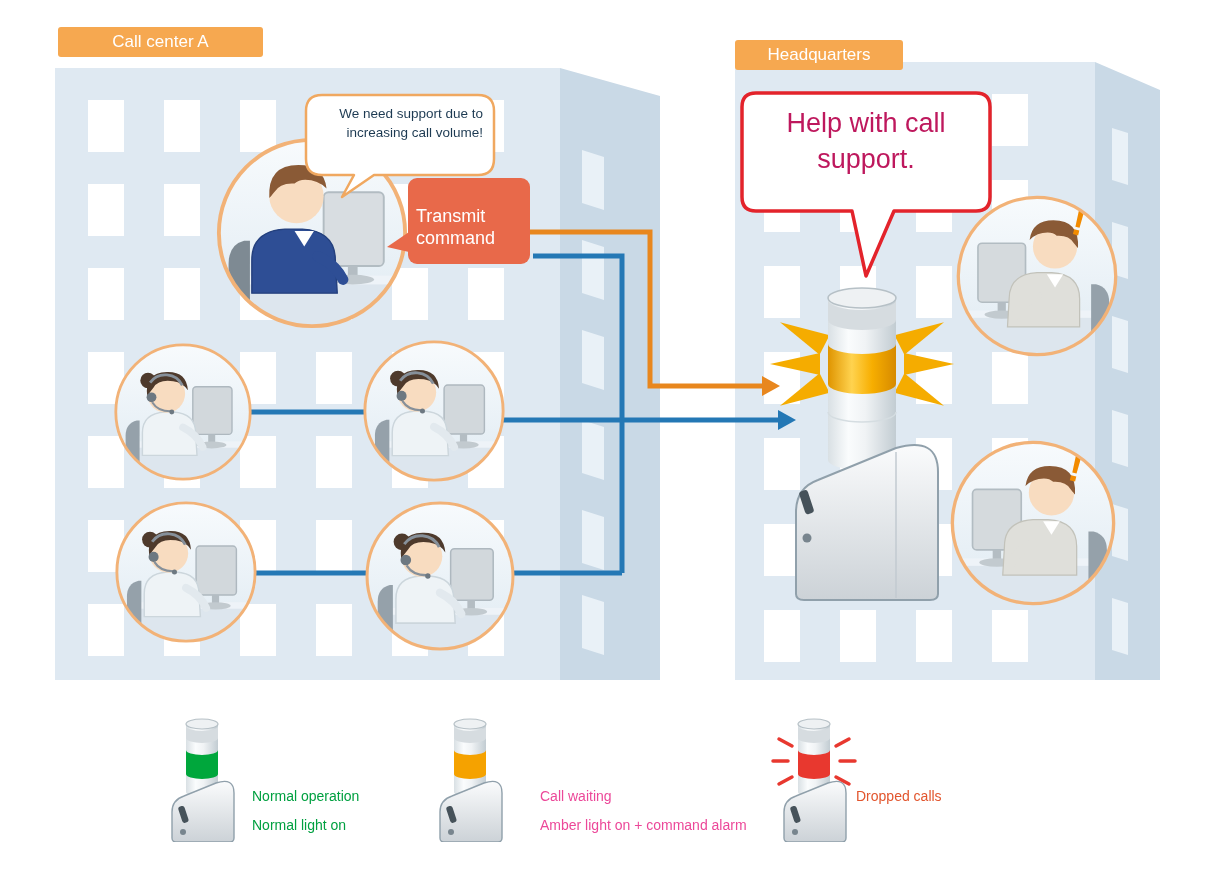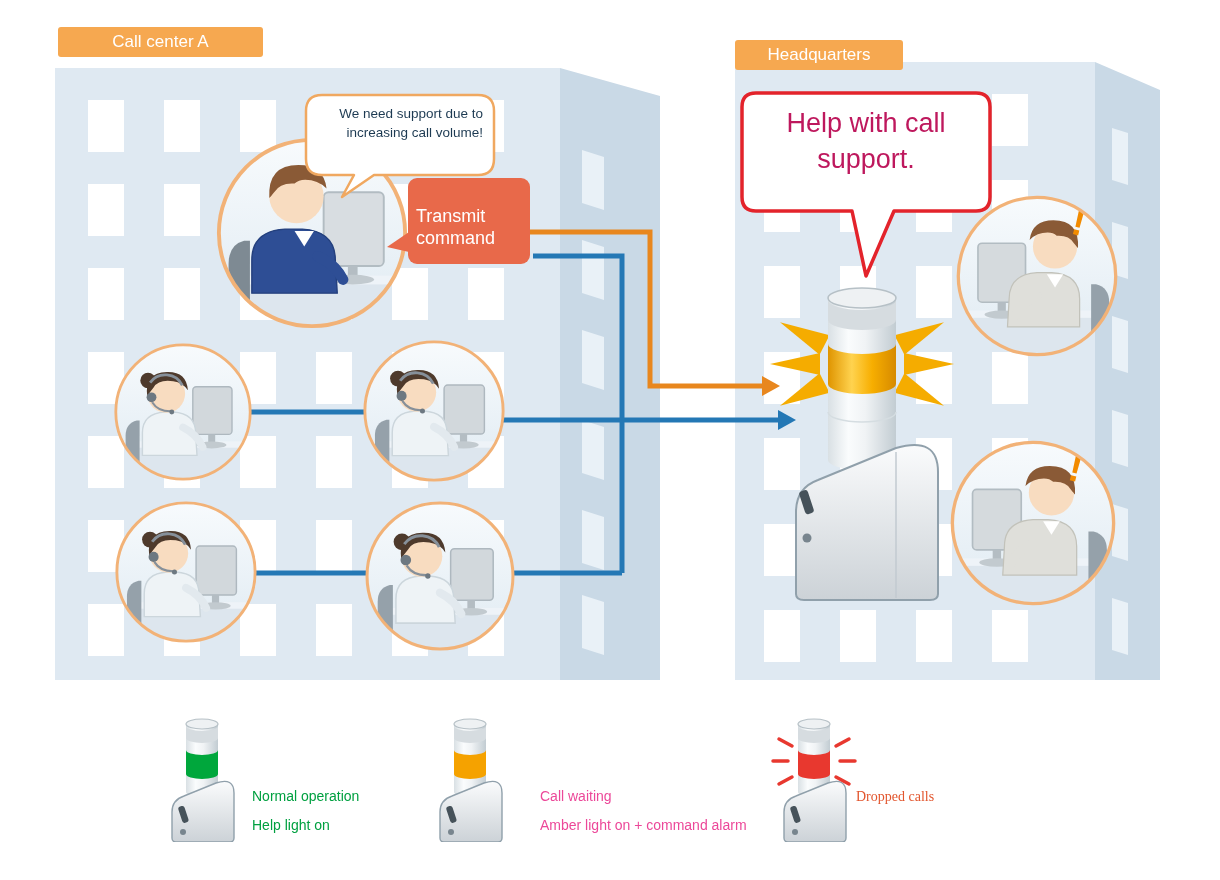--- a/index.html
+++ b/index.html
@@ -29,21 +29,21 @@
     font-size:27px; line-height:1.32; color:#be185d; text-align:center;
   }
   .transmit-label {
     position:absolute; left:408px; top:178px; width:122px; height:98px;
     display:flex; align-items:center; justify-content:center; text-align:left;
     color:#ffffff; font-size:18px; line-height:1.25; padding:0 8px;
   }
   .legend-text { position:absolute; font-size:14px; line-height:29px; white-space:nowrap; }
   .legend-0 { left:252px; top:782px; color:#00a040; }
   .legend-1 { left:540px; top:782px; color:#ec4899; }
-  .legend-2 { left:856px; top:782px; color:#e2552d;font-family:Liberation Serif, serif; }
+  .legend-2 { left:856px; top:782px; color:#e2552d; }
 </style>
 </head>
 <body>
 
 <svg class="scene" width="1220" height="880" viewBox="0 0 1220 880" xmlns="http://www.w3.org/2000/svg">
   <defs>
     <clipPath id="clipC">
         <circle cx="100" cy="100" r="96"></circle>
       </clipPath>
 
@@ -254,21 +254,21 @@
 <div class="tag tag-right">Headquarters</div>
 
 <div class="bubble-text-white">We need support due to increasing call volume!</div>
 
 <div class="transmit-label">Transmit command</div>
 
 <div class="bubble-text-red">Help with call support.</div>
 
 <div class="legend-text legend-0">
   <div>Normal operation</div>
-  <div>Help light on</div>
+  <div>Normal light on</div>
 </div>
 <div class="legend-text legend-1">
   <div>Call waiting</div>
   <div>Amber light on + command alarm</div>
 </div>
 <div class="legend-text legend-2">
   <div>Dropped calls</div>
 </div>
 
 </body></html>

